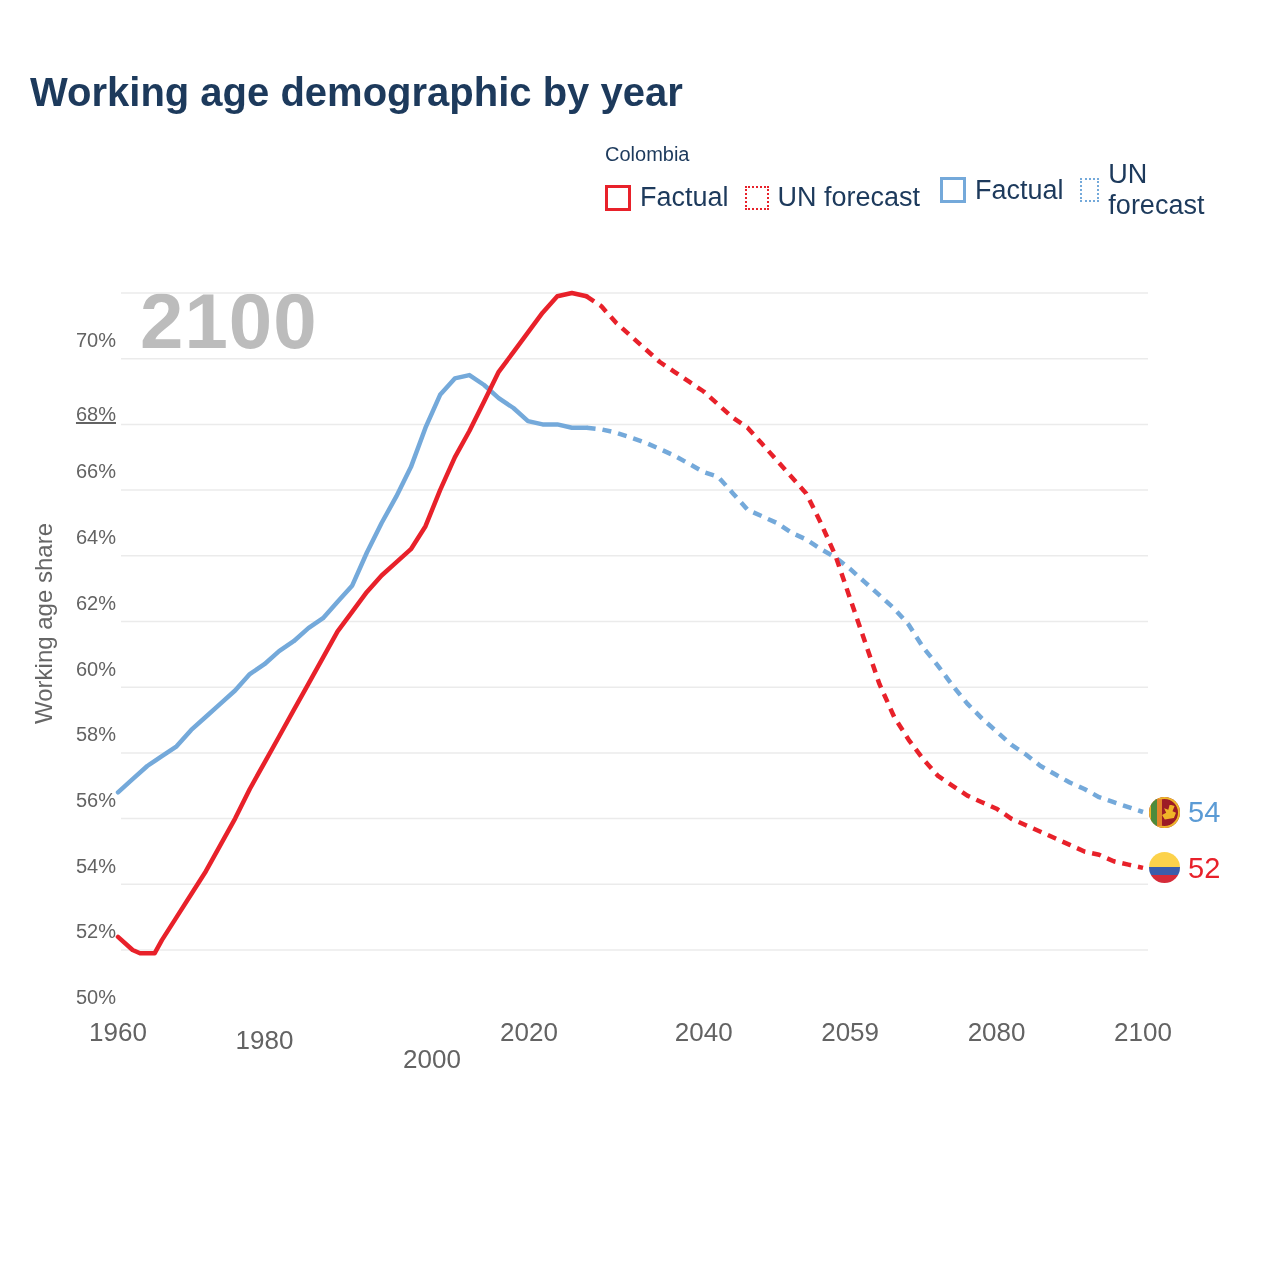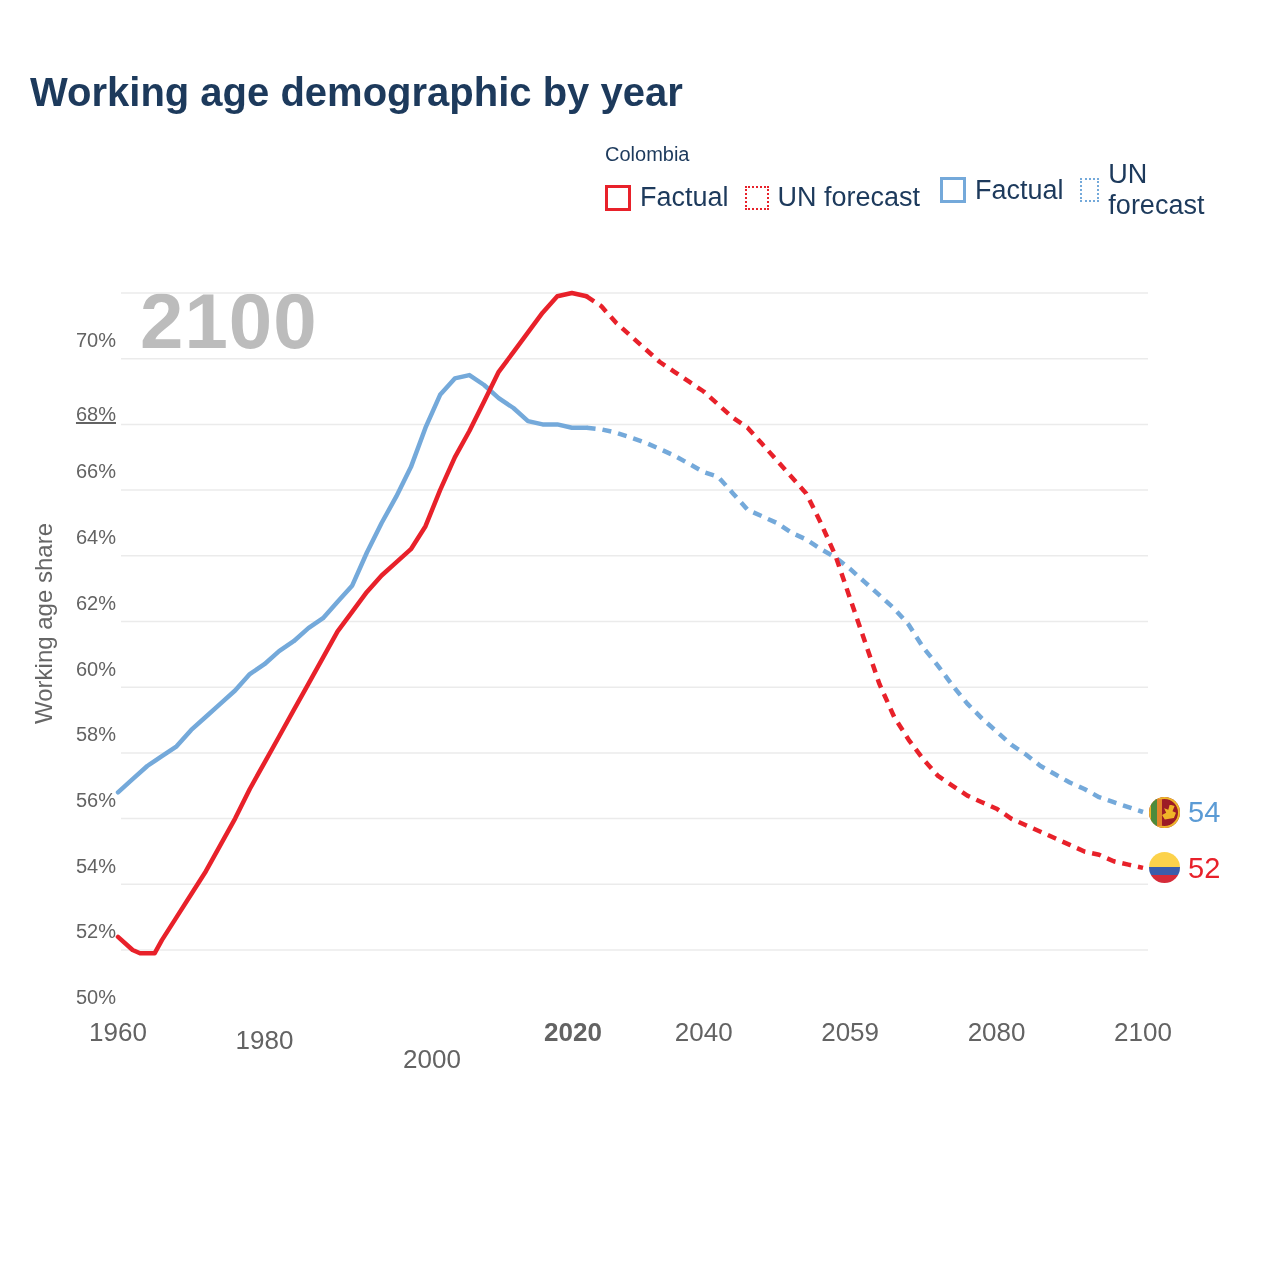--- a/index.html
+++ b/index.html
@@ -113,21 +113,21 @@
       <div class="y-tick" style="top: 672.2px;">58%</div>
       <div class="y-tick" style="top: 606.5px;">60%</div>
       <div class="y-tick" style="top: 540.8px;">62%</div>
       <div class="y-tick" style="top: 475.1px;">64%</div>
       <div class="y-tick" style="top: 409.4px;">66%</div>
       <div class="y-tick" style="top: 352px; text-decoration: underline;">68%</div>
       <div class="y-tick" style="top: 278px;">70%</div>
       <div class="x-tick" style="left: 63px;">1960</div>
       <div class="x-tick" style="left: 209.428px; margin-top: 8px;">1980</div>
       <div class="x-tick" style="left: 377px; margin-top: 27px;">2000</div>
-      <div class="x-tick" style="left: 518px; font-weight: bold;">2020</div>
+      <div class="x-tick" style="left: 474px;">2020</div>
       <div class="x-tick" style="left: 648.712px;">2040</div>
       <div class="x-tick" style="left: 795.14px;">2059</div>
       <div class="x-tick" style="left: 941.568px;">2080</div>
       <div class="x-tick" style="left: 1088px;">2100</div>
     </div>
 
   <div class="end-label" style="left: 1149px; top: 795.03px; justify-content: space-between;">
     <span class="flag flag-lk"></span>
     <span class="end-value blue">54.2%</span>
   </div>

